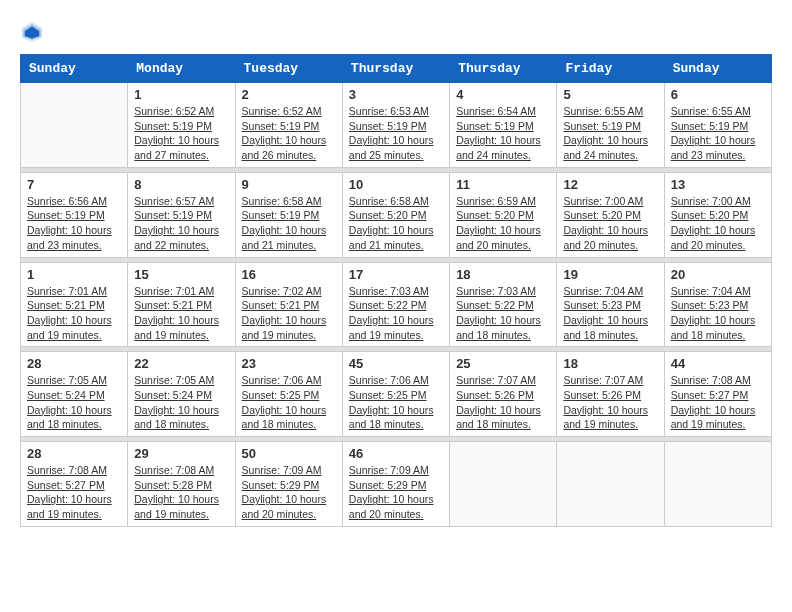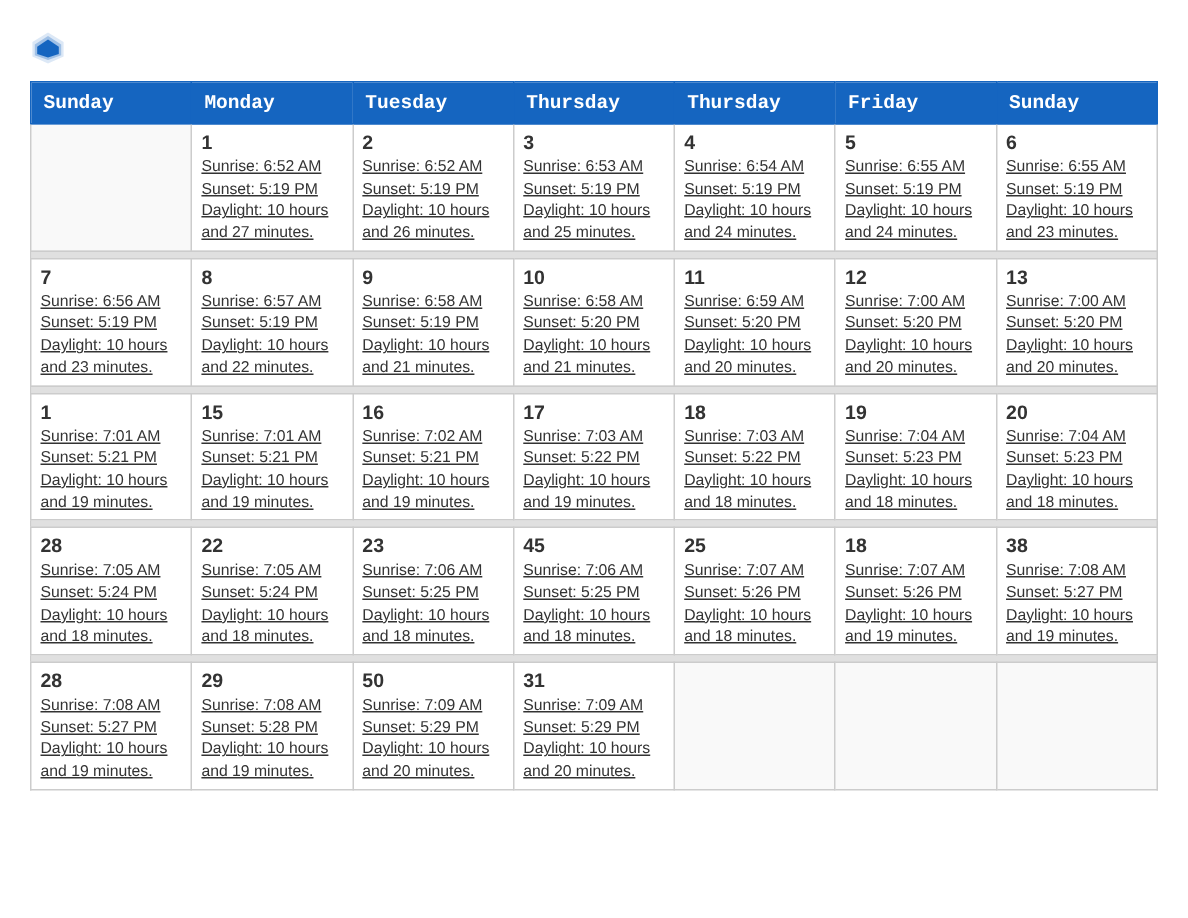--- a/index.html
+++ b/index.html
@@ -224,42 +224,42 @@
         </td>
         <td>
           <span class="day-number">25</span>
           <div class="day-info">Sunrise: 7:07 AM<br>Sunset: 5:26 PM<br>Daylight: 10 hours<br>and 18 minutes.</div>
         </td>
         <td>
           <span class="day-number">18</span>
           <div class="day-info">Sunrise: 7:07 AM<br>Sunset: 5:26 PM<br>Daylight: 10 hours<br>and 19 minutes.</div>
         </td>
         <td>
-          <span class="day-number">38</span>
+          <span class="day-number">44</span>
           <div class="day-info">Sunrise: 7:08 AM<br>Sunset: 5:27 PM<br>Daylight: 10 hours<br>and 19 minutes.</div>
         </td>
       </tr>
       <tr>
         <td colspan="7" style="padding: 0px; height: 5px; background-color: rgb(224, 224, 224); border: none;"></td>
       </tr>
       <tr>
         <td>
           <span class="day-number">28</span>
           <div class="day-info">Sunrise: 7:08 AM<br>Sunset: 5:27 PM<br>Daylight: 10 hours<br>and 19 minutes.</div>
         </td>
         <td>
           <span class="day-number">29</span>
           <div class="day-info">Sunrise: 7:08 AM<br>Sunset: 5:28 PM<br>Daylight: 10 hours<br>and 19 minutes.</div>
         </td>
         <td>
           <span class="day-number">50</span>
           <div class="day-info">Sunrise: 7:09 AM<br>Sunset: 5:29 PM<br>Daylight: 10 hours<br>and 20 minutes.</div>
         </td>
         <td>
-          <span class="day-number">31</span>
+          <span class="day-number">46</span>
           <div class="day-info">Sunrise: 7:09 AM<br>Sunset: 5:29 PM<br>Daylight: 10 hours<br>and 20 minutes.</div>
         </td>
         <td class="empty-cell"></td>
         <td class="empty-cell"></td>
         <td class="empty-cell"></td>
       </tr>
     </tbody>
 </table>
 
 </body></html>

